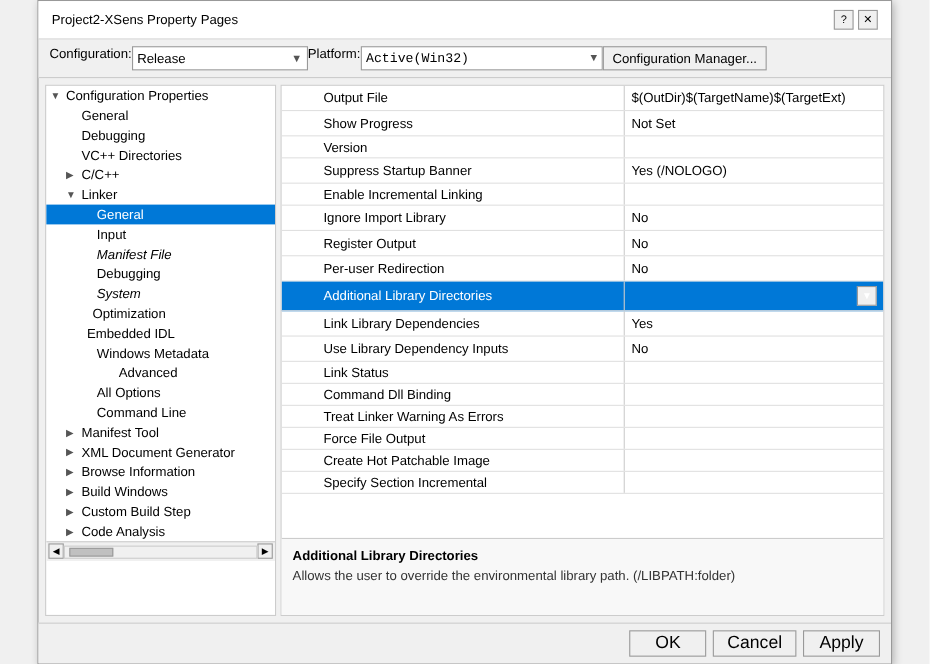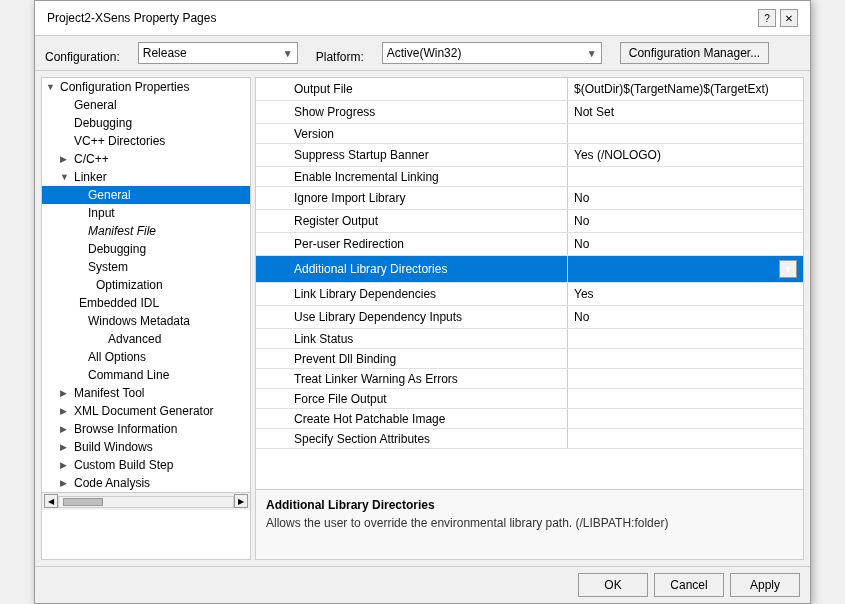--- a/index.html
+++ b/index.html
@@ -46,23 +46,23 @@
       background: #f0f0f0;
       border: 1px solid #999;
       cursor: pointer;
       display: flex;
       align-items: center;
       justify-content: center;
       font-size: 10px;
     }
     .config-bar {
       display: flex;
-      align-items: flex-end;
+      align-items: flex-start;
       padding: 6px 10px;
-      gap: 18px;
+      gap: 0;
       background: #f0f0f0;
       border-bottom: 1px solid #ccc;
     }
     .config-label {
       font-size: 12px;
       color: #000;
     }
     .config-select {
       height: 22px;
       border: 1px solid #999;
@@ -198,21 +198,21 @@
       padding: 6px 10px;
       gap: 6px;
       border-top: 1px solid #ccc;
       background: #f0f0f0;
     }
     .bottom-btn {
       height: 24px;
       min-width: 70px;
       border: 1px solid #999;
       background: #f0f0f0;
-      font-size: 12px;
+      font-size: 16px;
       padding: 0 12px;
       cursor: pointer;
       display: flex;
       align-items: center;
       justify-content: center;
     }
     .bottom-btn.primary {
       background: #f0f0f0;
     }
     .scrollbar-area {
@@ -264,21 +264,21 @@
     </div>
   </div>
 
   <div class="config-bar">
     <span class="config-label">Configuration:</span>
     <div class="config-select">
       <span>Release</span>
       <span class="config-select-arrow">▼</span>
     </div>
     <span class="config-label">Platform:</span>
-    <div class="config-select" style="min-width:220px;">
+    <div class="config-select" style="min-width:220px;font-family:Liberation Mono, monospace;">
       <span>Active(Win32)</span>
       <span class="config-select-arrow">▼</span>
     </div>
     <button class="config-manager-btn">Configuration Manager...</button>
   </div>
 
   <div class="main-content">
 
     <div class="left-panel">
       <div id="tree-container">
@@ -315,25 +315,25 @@
             <span>Input</span>
           </div>
           <div class="tree-item" style="padding-left: 32px; font-style: italic;">
             <span class="expand-icon"></span>
             <span>Manifest File</span>
           </div>
           <div class="tree-item" style="padding-left: 32px;">
             <span class="expand-icon"></span>
             <span>Debugging</span>
           </div>
-          <div class="tree-item" style="padding-left: 32px;">
+          <div class="tree-item" style="padding-left: 32px; font-style: italic;">
             <span class="expand-icon"></span>
             <span>System</span>
           </div>
-          <div class="tree-item" style="padding-left: 40px;">
+          <div class="tree-item" style="padding-left: 28px;">
             <span class="expand-icon"></span>
             <span>Optimization</span>
           </div>
           <div class="tree-item" style="padding-left: 23px;">
             <span class="expand-icon"></span>
             <span>Embedded IDL</span>
           </div>
           <div class="tree-item" style="padding-left: 32px;">
             <span class="expand-icon"></span>
             <span>Windows Metadata</span>
@@ -455,21 +455,21 @@
                 <span>No</span>
               </div>
             </div>
             <div class="prop-row">
               <div class="prop-name">Link Status</div>
               <div class="prop-value">
                 <span></span>
               </div>
             </div>
             <div class="prop-row">
-              <div class="prop-name">Prevent Dll Binding</div>
+              <div class="prop-name">Command Dll Binding</div>
               <div class="prop-value">
                 <span></span>
               </div>
             </div>
             <div class="prop-row">
               <div class="prop-name">Treat Linker Warning As Errors</div>
               <div class="prop-value">
                 <span></span>
               </div>
             </div>
@@ -479,21 +479,21 @@
                 <span></span>
               </div>
             </div>
             <div class="prop-row">
               <div class="prop-name">Create Hot Patchable Image</div>
               <div class="prop-value">
                 <span></span>
               </div>
             </div>
             <div class="prop-row">
-              <div class="prop-name">Specify Section Attributes</div>
+              <div class="prop-name">Specify Section Incremental</div>
               <div class="prop-value">
                 <span></span>
               </div>
             </div>
           </div>
       </div>
       <div class="description-panel">
         <div class="desc-title">Additional Library Directories</div>
         <div class="desc-text">Allows the user to override the environmental library path. (/LIBPATH:folder)</div>
       </div>

